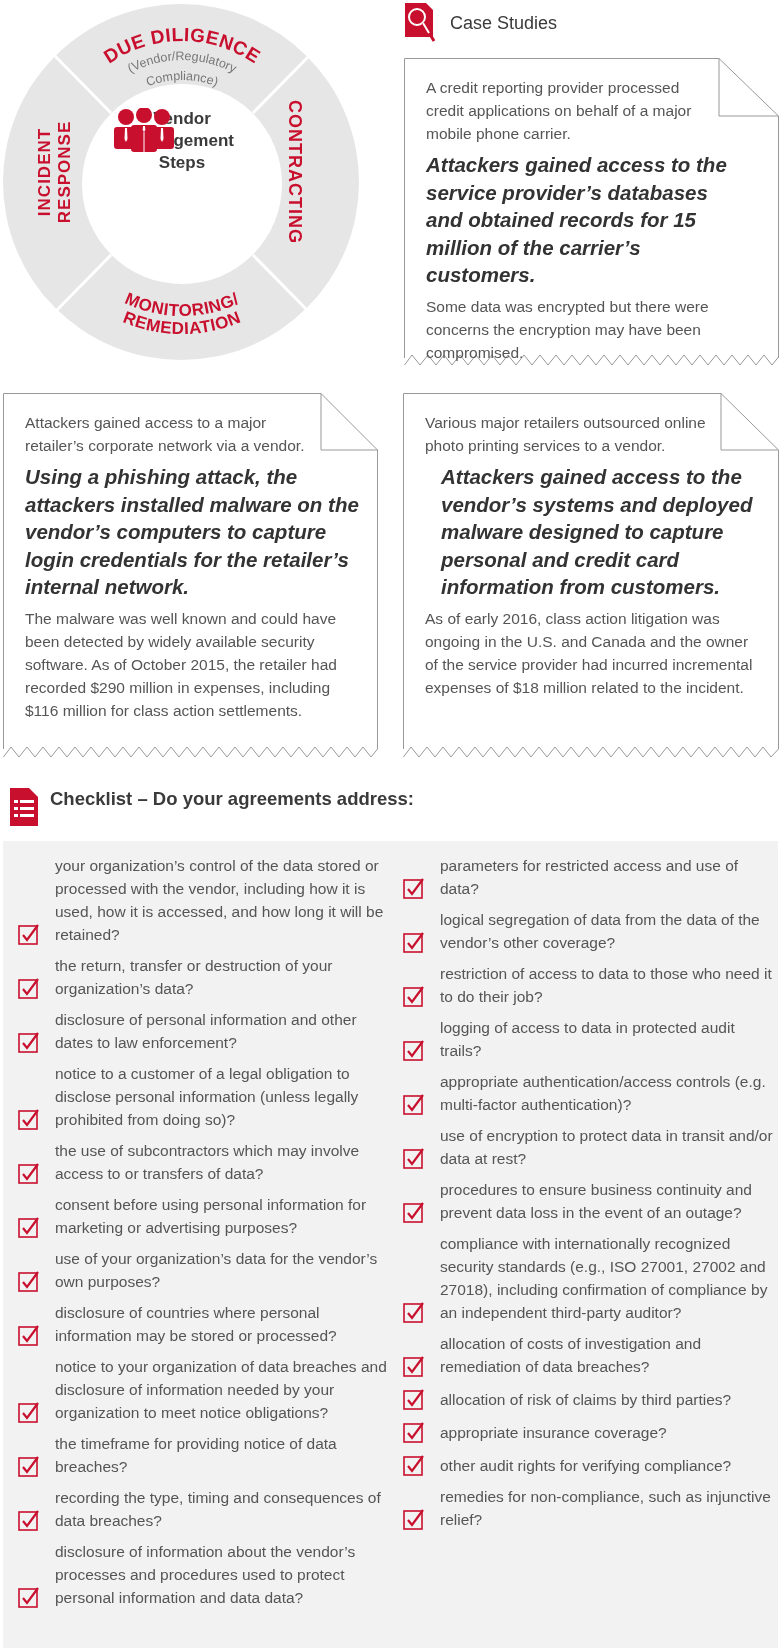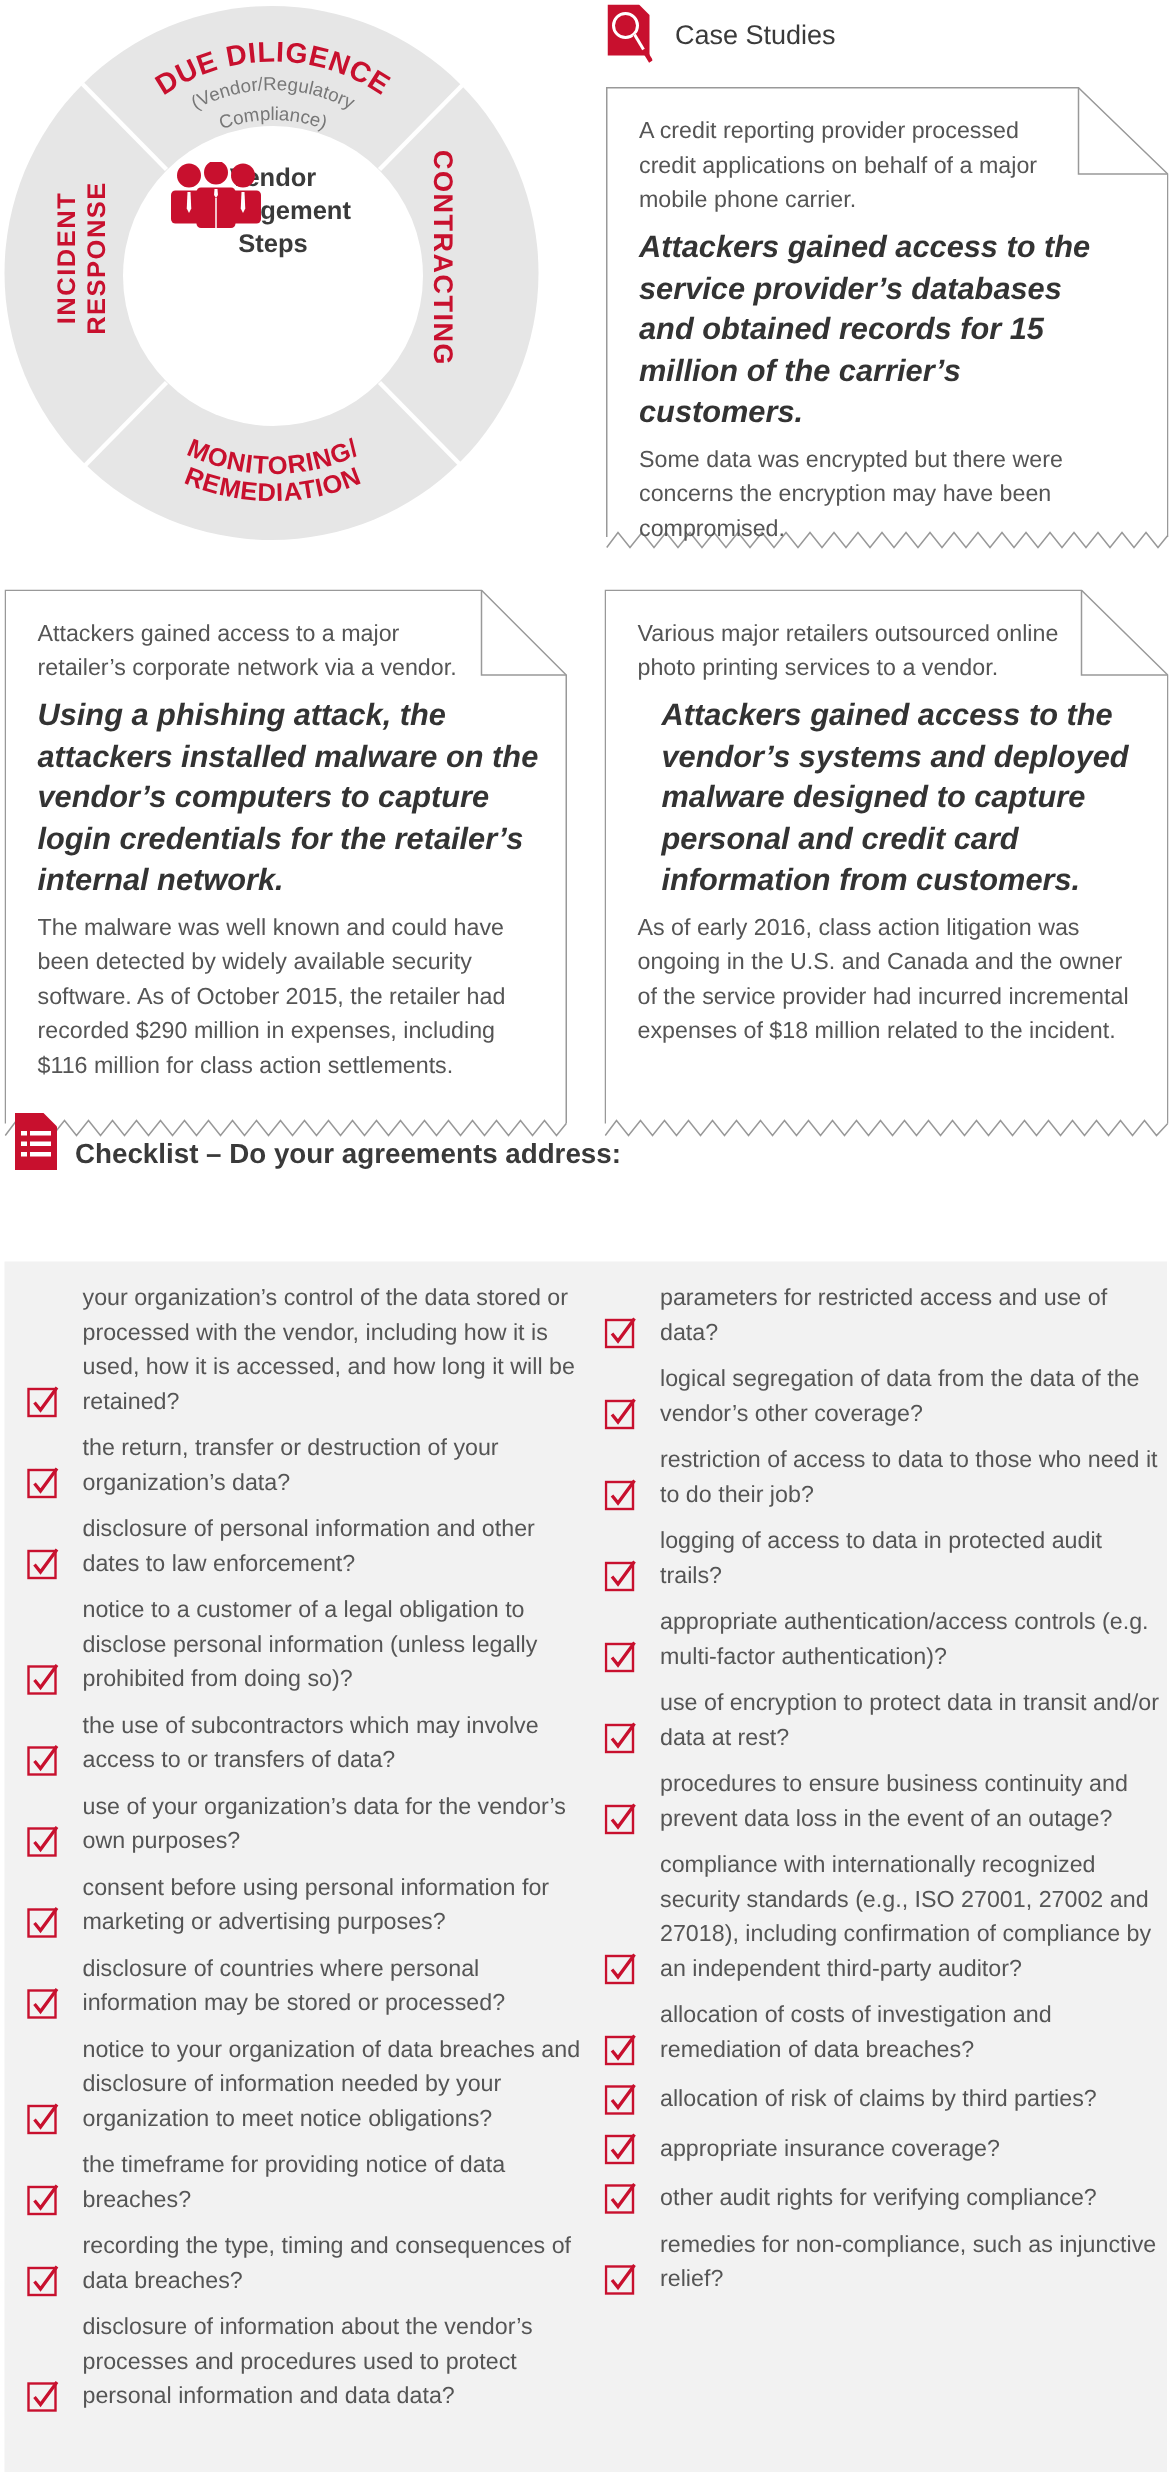--- a/index.html
+++ b/index.html
@@ -30,21 +30,21 @@
   .note svg.frame { position: absolute; left: 0; top: 0; }
   .note .content { position: absolute; left: 22px; top: 18px; }
   .note .intro { font-size: 15.5px; line-height: 23px; color: #555; }
   .note .highlight {
     font-weight: bold; font-style: italic; font-size: 20.5px; line-height: 27.5px;
     color: #333; margin-top: 6px;
   }
   .note .detail { font-size: 15.5px; line-height: 23px; color: #555; margin-top: 6px; }
 
   
-  .cl-header { left: 10px; top: 740px; height: 40px; display: flex; align-items: flex-end; }
+  .cl-header { left: 10px; top: 788px; height: 40px; display: flex; align-items: flex-start; }
   .cl-header .label { margin-left: 12px; font-weight: bold; font-size: 18.5px; color: #3a3a3a; }
   .cl-panel {
     left: 3px; top: 841px; width: 775px; height: 807px; background: #f2f2f2;
   }
   .cl-col { position: absolute; top: 13px; }
   .cl-col.left { left: 15px; width: 370px; }
   .cl-col.right { left: 400px; width: 372px; }
   .cl-item { display: flex; align-items: flex-end; margin-bottom: 8px; }
   .cl-item .box { flex: 0 0 auto; margin-top: 3px; width: 22px; height: 22px; }
   .cl-item .text {
@@ -220,28 +220,28 @@
       <rect x="1" y="2" width="18" height="18" fill="none" stroke="#c8102e" stroke-width="1.6"></rect>
       <polyline points="5,11 9,16 20,1" fill="none" stroke="#c8102e" stroke-width="2.2"></polyline>
     </svg>
     <div class="text">the use of subcontractors which may involve access to or transfers of data?</div>
   </div>
       <div class="cl-item">
     <svg class="box" viewBox="0 0 22 22">
       <rect x="1" y="2" width="18" height="18" fill="none" stroke="#c8102e" stroke-width="1.6"></rect>
       <polyline points="5,11 9,16 20,1" fill="none" stroke="#c8102e" stroke-width="2.2"></polyline>
     </svg>
+    <div class="text">consent before using personal information for marketing or advertising purposes?</div>
+  </div>
+      <div class="cl-item">
+    <svg class="box" viewBox="0 0 22 22">
+      <rect x="1" y="2" width="18" height="18" fill="none" stroke="#c8102e" stroke-width="1.6"></rect>
+      <polyline points="5,11 9,16 20,1" fill="none" stroke="#c8102e" stroke-width="2.2"></polyline>
+    </svg>
     <div class="text">use of your organization’s data for the vendor’s own purposes?</div>
-  </div>
-      <div class="cl-item">
-    <svg class="box" viewBox="0 0 22 22">
-      <rect x="1" y="2" width="18" height="18" fill="none" stroke="#c8102e" stroke-width="1.6"></rect>
-      <polyline points="5,11 9,16 20,1" fill="none" stroke="#c8102e" stroke-width="2.2"></polyline>
-    </svg>
-    <div class="text">consent before using personal information for marketing or advertising purposes?</div>
   </div>
       <div class="cl-item">
     <svg class="box" viewBox="0 0 22 22">
       <rect x="1" y="2" width="18" height="18" fill="none" stroke="#c8102e" stroke-width="1.6"></rect>
       <polyline points="5,11 9,16 20,1" fill="none" stroke="#c8102e" stroke-width="2.2"></polyline>
     </svg>
     <div class="text">disclosure of countries where personal information may be stored or processed?</div>
   </div>
       <div class="cl-item">
     <svg class="box" viewBox="0 0 22 22">

